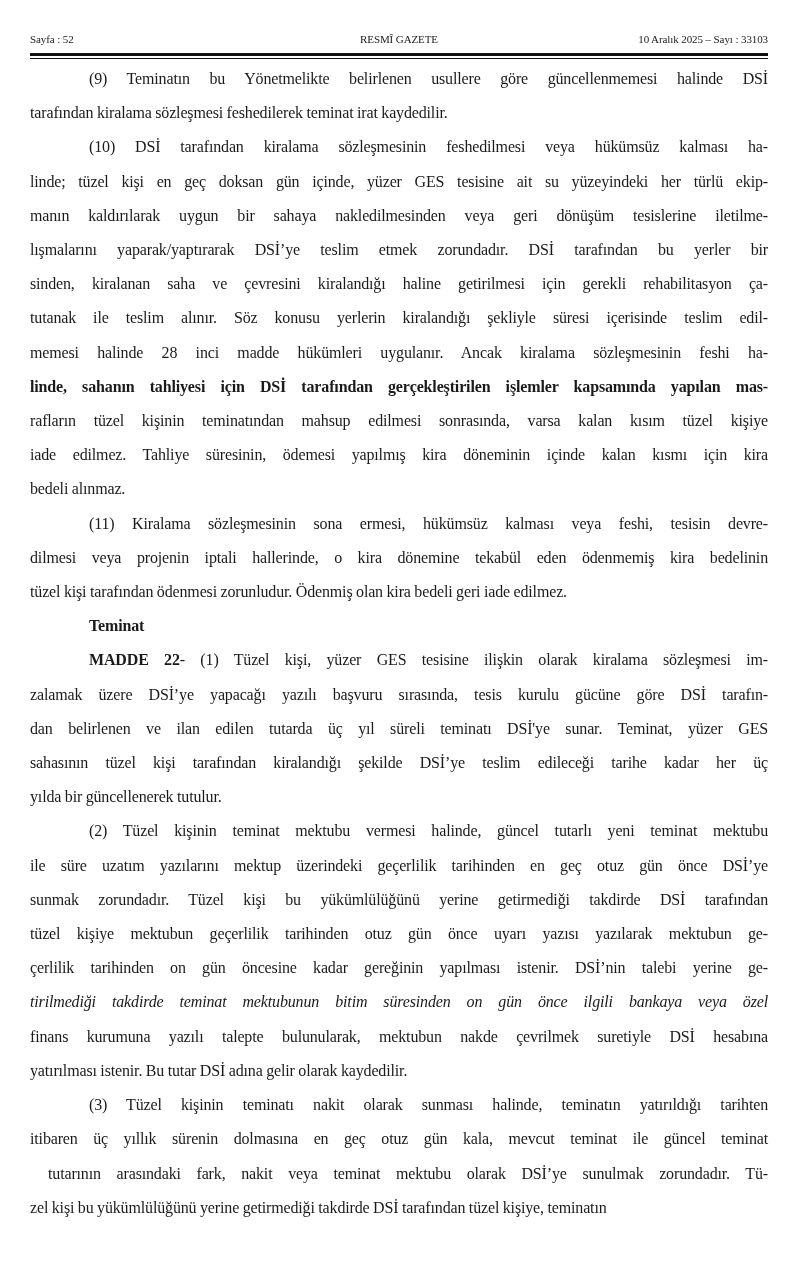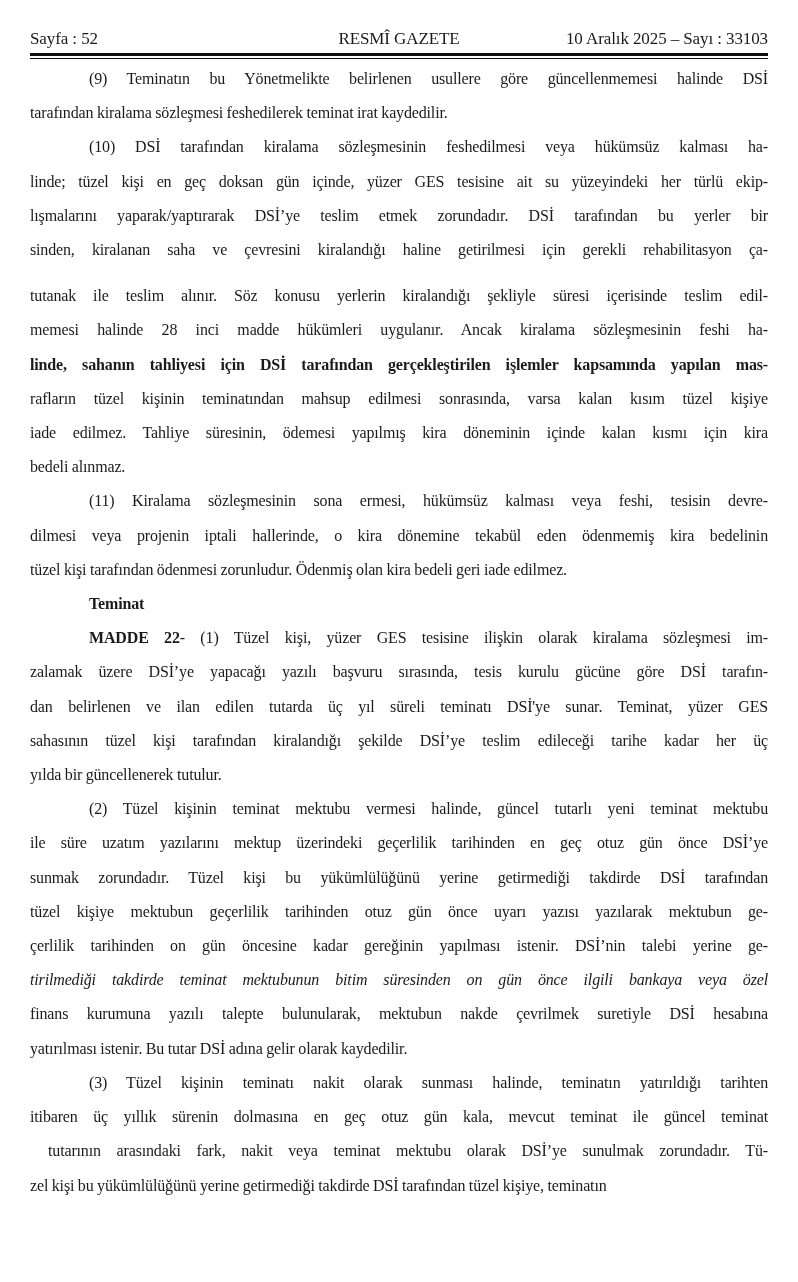--- a/index.html
+++ b/index.html
@@ -18,21 +18,21 @@
     .page {
       position: absolute;
       left: 30px;
       top: 28px;
       width: 738px;
     }
     .header {
       display: flex;
       justify-content: space-between;
       align-items: baseline;
-      font-size: 17px;
+      font-size: 11px;
       line-height: 22px;
       height: 22px;
       letter-spacing: -0.1px;
     }
     .header .center {
       position: absolute;
       left: 0;
       right: 0;
       text-align: center;
       pointer-events: none;
@@ -84,23 +84,24 @@
   <div class="rule-thin"></div>
 
   <div class="body" id="doc-body">
       <div>
         <div class="line first" style="text-align-last: justify; white-space: normal;">(9) Teminatın bu Yönetmelikte belirlenen usullere göre güncellenmemesi halinde DSİ</div>
         <div class="line last">tarafından kiralama sözleşmesi feshedilerek teminat irat kaydedilir.</div>
       </div>
       <div>
         <div class="line first" style="text-align-last: justify; white-space: normal;">(10) DSİ tarafından kiralama sözleşmesinin feshedilmesi veya hükümsüz kalması ha-</div>
         <div class="line" style="text-align-last: justify; white-space: normal;">linde; tüzel kişi en geç doksan gün içinde, yüzer GES tesisine ait su yüzeyindeki her türlü ekip-</div>
+        <div class="line" style="text-align-last: justify; white-space: normal;">manın kaldırılarak uygun bir sahaya nakledilmesinden veya geri dönüşüm tesislerine iletilme-</div>
         <div class="line" style="text-align-last: justify; white-space: normal;">lışmalarını yaparak/yaptırarak DSİ’ye teslim etmek zorundadır. DSİ tarafından bu yerler bir</div>
         <div class="line" style="text-align-last: justify; white-space: normal;">sinden, kiralanan saha ve çevresini kiralandığı haline getirilmesi için gerekli rehabilitasyon ça-</div>
-        <div class="line" style="text-align-last: justify; white-space: normal; margin-top: 12px;">tutanak ile teslim alınır. Söz konusu yerlerin kiralandığı şekliyle süresi içerisinde teslim edil-</div>
+        <div class="line" style="text-align-last: justify; white-space: normal;">tutanak ile teslim alınır. Söz konusu yerlerin kiralandığı şekliyle süresi içerisinde teslim edil-</div>
         <div class="line" style="text-align-last: justify; white-space: normal;">memesi halinde 28 inci madde hükümleri uygulanır. Ancak kiralama sözleşmesinin feshi ha-</div>
         <div class="line" style="text-align-last: justify; white-space: normal; font-weight: bold;">linde, sahanın tahliyesi için DSİ tarafından gerçekleştirilen işlemler kapsamında yapılan mas-</div>
         <div class="line" style="text-align-last: justify; white-space: normal;">rafların tüzel kişinin teminatından mahsup edilmesi sonrasında, varsa kalan kısım tüzel kişiye</div>
         <div class="line" style="text-align-last: justify; white-space: normal;">iade edilmez. Tahliye süresinin, ödemesi yapılmış kira döneminin içinde kalan kısmı için kira</div>
         <div class="line last">bedeli alınmaz.</div>
       </div>
       <div>
         <div class="line first" style="text-align-last: justify; white-space: normal;">(11) Kiralama sözleşmesinin sona ermesi, hükümsüz kalması veya feshi, tesisin devre-</div>
         <div class="line" style="text-align-last: justify; white-space: normal;">dilmesi veya projenin iptali hallerinde, o kira dönemine tekabül eden ödenmemiş kira bedelinin</div>
         <div class="line last">tüzel kişi tarafından ödenmesi zorunludur. Ödenmiş olan kira bedeli geri iade edilmez.</div>

